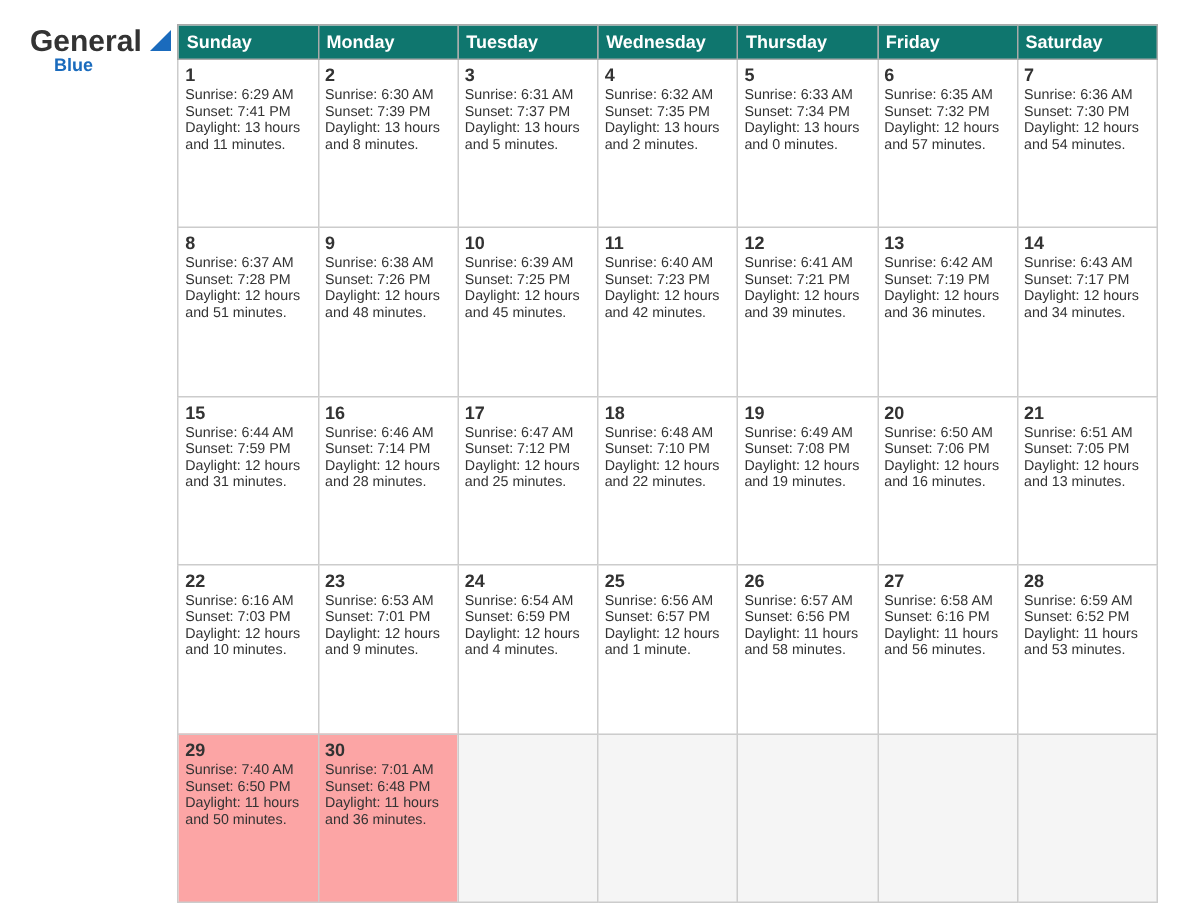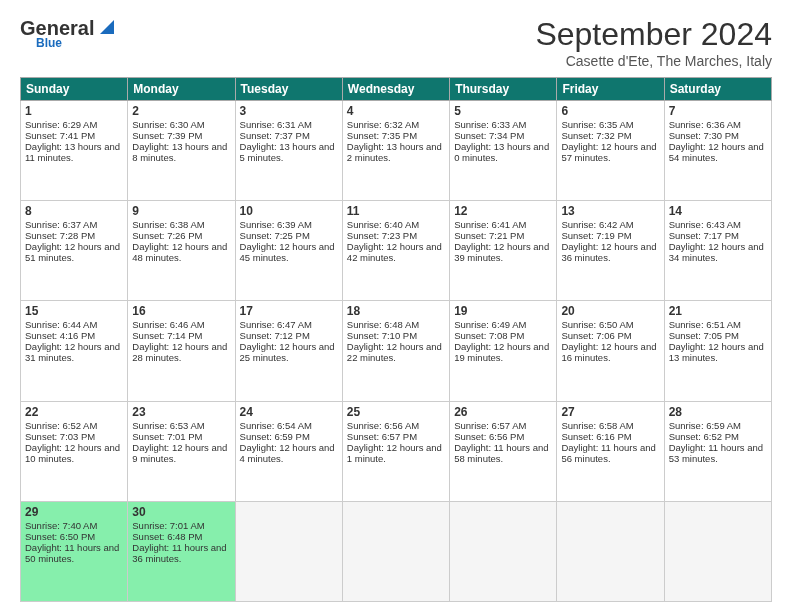--- a/index.html
+++ b/index.html
@@ -8,21 +8,21 @@
       background: #fff;
       width: 792px;
       height: 612px;
       overflow: hidden;
     }
     .page {
       width: 792px;
       height: 612px;
       padding: 16px 20px 10px 20px;
       display: flex;
-      flex-direction: column;
+      flex-direction: row;
     }
     .header {
       display: flex;
       justify-content: space-between;
       align-items: flex-start;
       margin-bottom: 8px;
     }
     .logo {
       display: flex;
       flex-direction: column;
@@ -63,21 +63,21 @@
       width: calc(100%/7);
       background: #fff;
     }
     .calendar-table td.empty {
       background: #f5f5f5;
     }
     .calendar-table tr:last-child td {
       background: #f5f5f5;
     }
     .calendar-table tr:last-child td.has-data {
-      background: #86efac;
+      background: #fca5a5;
     }
     .day-num {
       font-size: 12px;
       font-weight: bold;
       display: block;
       margin-bottom: 1px;
     }
   </style>
 </head>
 <body>
@@ -86,24 +86,20 @@
   <div class="header">
     <div class="logo">
       <div style="display:flex;align-items:flex-end;">
         <span style="font-size:20px;font-weight:bold;color:#333;">General</span>
         <svg width="22" height="22" viewBox="0 0 22 22" style="margin-left:2px;margin-bottom:2px;">
           <polygon points="4,18 18,4 18,18" fill="#1a6bbd"></polygon>
         </svg>
       </div>
       <span style="font-size:12px;font-weight:bold;color:#1a6bbd;margin-top:-4px;margin-left:16px;">Blue</span>
     </div>
-    <div class="title-block">
-      <div class="month-title">September 2024</div>
-      <div class="subtitle">Casette d'Ete, The Marches, Italy</div>
-    </div>
   </div>
 
   <table class="calendar-table">
     <thead>
       <tr id="header-row">
           <th>Sunday</th>
           <th>Monday</th>
           <th>Tuesday</th>
           <th>Wednesday</th>
           <th>Thursday</th>
@@ -197,21 +193,21 @@
             <span class="day-num">14</span>
             <div>Sunrise: 6:43 AM</div>
             <div>Sunset: 7:17 PM</div>
             <div>Daylight: 12 hours and 34 minutes.</div>
           </td>
         </tr>
         <tr>
           <td class="has-data">
             <span class="day-num">15</span>
             <div>Sunrise: 6:44 AM</div>
-            <div>Sunset: 4:16 PM</div>
+            <div>Sunset: 7:59 PM</div>
             <div>Daylight: 12 hours and 31 minutes.</div>
           </td>
           <td class="has-data">
             <span class="day-num">16</span>
             <div>Sunrise: 6:46 AM</div>
             <div>Sunset: 7:14 PM</div>
             <div>Daylight: 12 hours and 28 minutes.</div>
           </td>
           <td class="has-data">
             <span class="day-num">17</span>
@@ -240,21 +236,21 @@
           <td class="has-data">
             <span class="day-num">21</span>
             <div>Sunrise: 6:51 AM</div>
             <div>Sunset: 7:05 PM</div>
             <div>Daylight: 12 hours and 13 minutes.</div>
           </td>
         </tr>
         <tr>
           <td class="has-data">
             <span class="day-num">22</span>
-            <div>Sunrise: 6:52 AM</div>
+            <div>Sunrise: 6:16 AM</div>
             <div>Sunset: 7:03 PM</div>
             <div>Daylight: 12 hours and 10 minutes.</div>
           </td>
           <td class="has-data">
             <span class="day-num">23</span>
             <div>Sunrise: 6:53 AM</div>
             <div>Sunset: 7:01 PM</div>
             <div>Daylight: 12 hours and 9 minutes.</div>
           </td>
           <td class="has-data">

